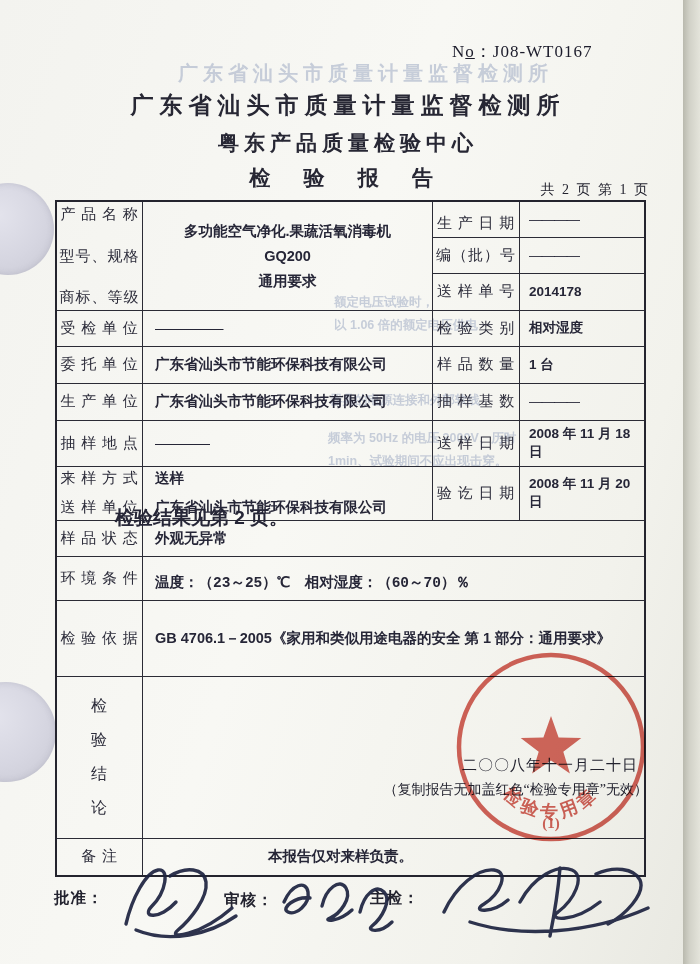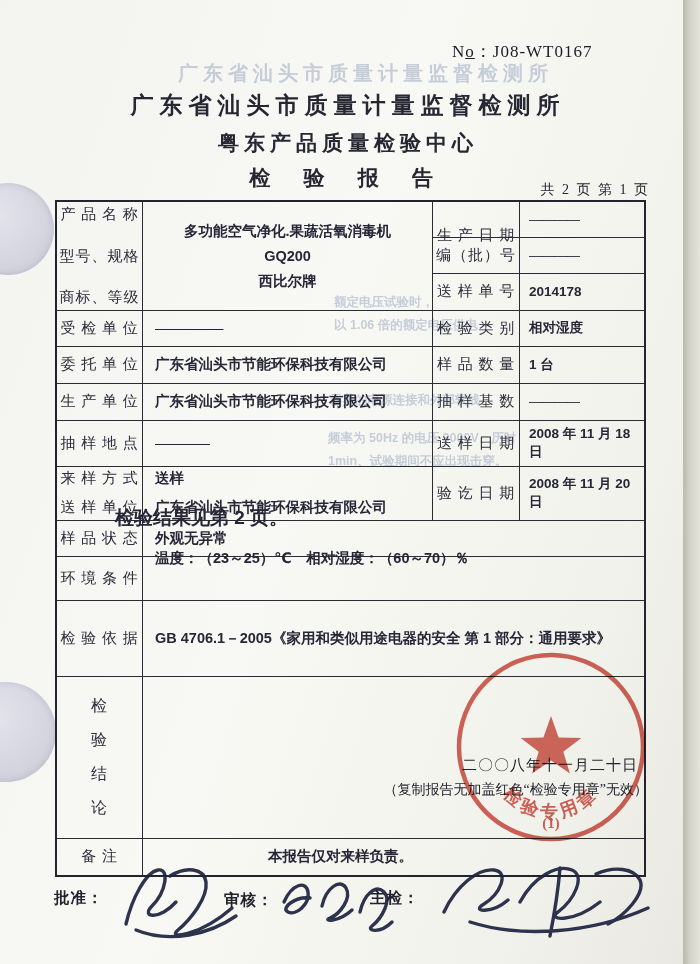--- a/index.html
+++ b/index.html
@@ -93,24 +93,24 @@
     <div class="vline" style="left:462px;top:0;height:318px;"></div>
 
     <div class="cell lab lcol stack" style="top:0;height:108px;">
       <span>产 品 名 称</span>
       <span>型号、规格</span>
       <span>商标、等级</span>
     </div>
     <div class="cell val center-stack" style="left:86px;width:289px;top:0;height:108px;">
       <span>多功能空气净化.果蔬活氧消毒机</span>
       <span>GQ200</span>
-      <span>西比尔牌</span>
-    </div>
-
-    <div class="cell lab rlab" style="top:16px;height:35px;">
+      <span>通用要求</span>
+    </div>
+
+    <div class="cell lab rlab" style="top:4px;height:35px;">
         <span>生 产 日 期</span>
       </div>
     <div class="cell val rval dash" style="top:0;height:35px;">
         <span>————</span>
       </div>
     <div class="cell lab rlab" style="top:35px;height:36px;">
         <span>编（批）号</span>
       </div>
     <div class="cell val rval dash" style="top:35px;height:36px;">
         <span>————</span>
@@ -189,21 +189,21 @@
 
     <div class="cell lab lcol" style="top:318px;height:36px;">
         <span>样 品 状 态</span>
       </div>
     <div class="cell val vfull" style="top:318px;height:36px;">
         <span>外观无异常</span>
       </div>
     <div class="cell lab lcol" style="top:354px;height:44px;">
         <span>环 境 条 件</span>
       </div>
-    <div class="cell val vfull" style="top:334px;height:44px;">
+    <div class="cell val vfull" style="top:358px;height:44px;font-family:Liberation Mono, monospace;">
         <span>温度：（23～25）℃　相对湿度：（60～70）％</span>
       </div>
     <div class="cell lab lcol" style="top:398px;height:76px;">
         <span>检 验 依 据</span>
       </div>
     <div class="cell val vfull" style="top:398px;height:76px;">
         <span>GB 4706.1－2005《家用和类似用途电器的安全 第 1 部分：通用要求》</span>
       </div>
 
     <div class="cell lab lcol vert" style="top:474px;height:162px;">

